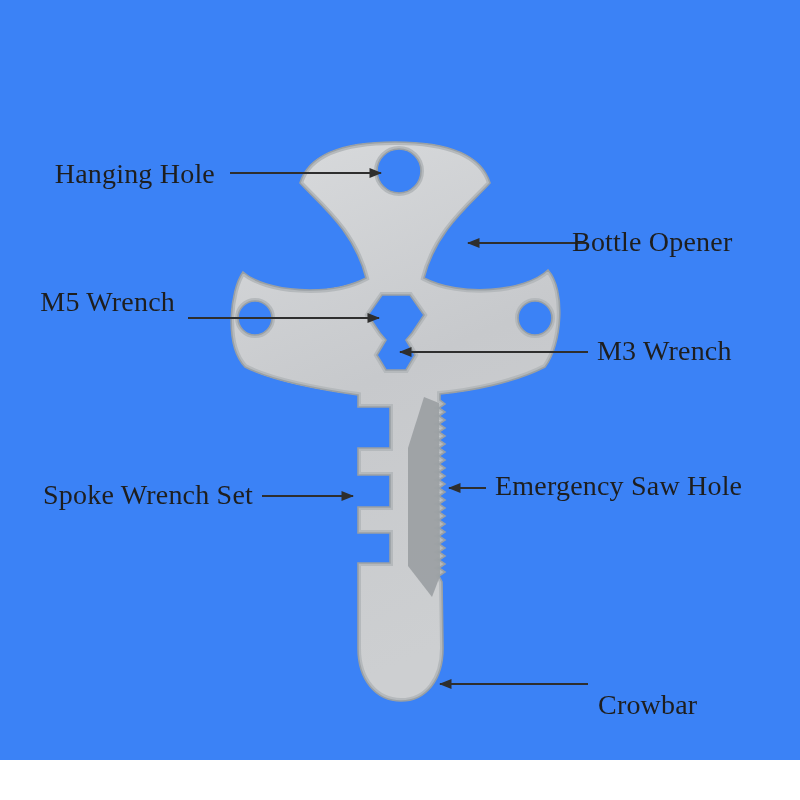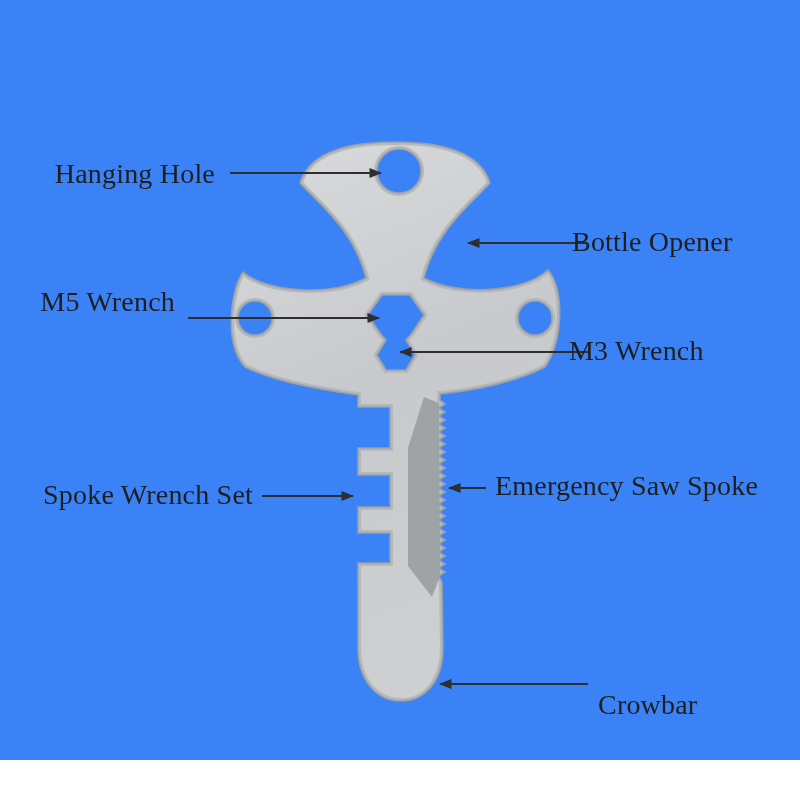--- a/index.html
+++ b/index.html
@@ -99,23 +99,23 @@
       <line x1="588" y1="352" x2="400" y2="352" marker-end="url(#ah)"></line>
       <line x1="262" y1="496" x2="353" y2="496" marker-end="url(#ah)"></line>
       <line x1="486" y1="488" x2="449" y2="488" marker-end="url(#ah)"></line>
       <line x1="588" y1="684" x2="440" y2="684" marker-end="url(#ah)"></line>
     </g>
   </svg>
 
   <div class="label" style="right:585px; top:157px; text-align:right;">Hanging Hole</div>
   <div class="label" style="left:572px; top:225px;">Bottle Opener</div>
   <div class="label" style="right:625px; top:285px; text-align:right;">M5 Wrench</div>
-  <div class="label" style="left:569px; top:334px;">M3 Wrench</div>
+  <div class="label" style="left:597px; top:334px;">M3 Wrench</div>
   <div class="label" style="right:547px; top:478px; text-align:center;">Spoke Wrench Set</div>
-  <div class="label" style="left:495px; top:469px;">Emergency Saw Spoke</div>
+  <div class="label" style="left:495px; top:469px;">Emergency Saw Hole</div>
   <div class="label" style="left:598px; top:688px;">Crowbar</div>
 
   <div class="wm" style="left:43px;  top:790px; width:16px; height:8px;"></div>
   <div class="wm" style="left:64px;  top:790px; width:18px; height:8px;"></div>
   <div class="wm" style="left:185px; top:791px; width:24px; height:7px;"></div>
   <div class="wm" style="left:217px; top:791px; width:11px; height:7px;"></div>
   <div class="wm" style="left:242px; top:791px; width:8px;  height:7px;"></div>
 
 </div>
 

